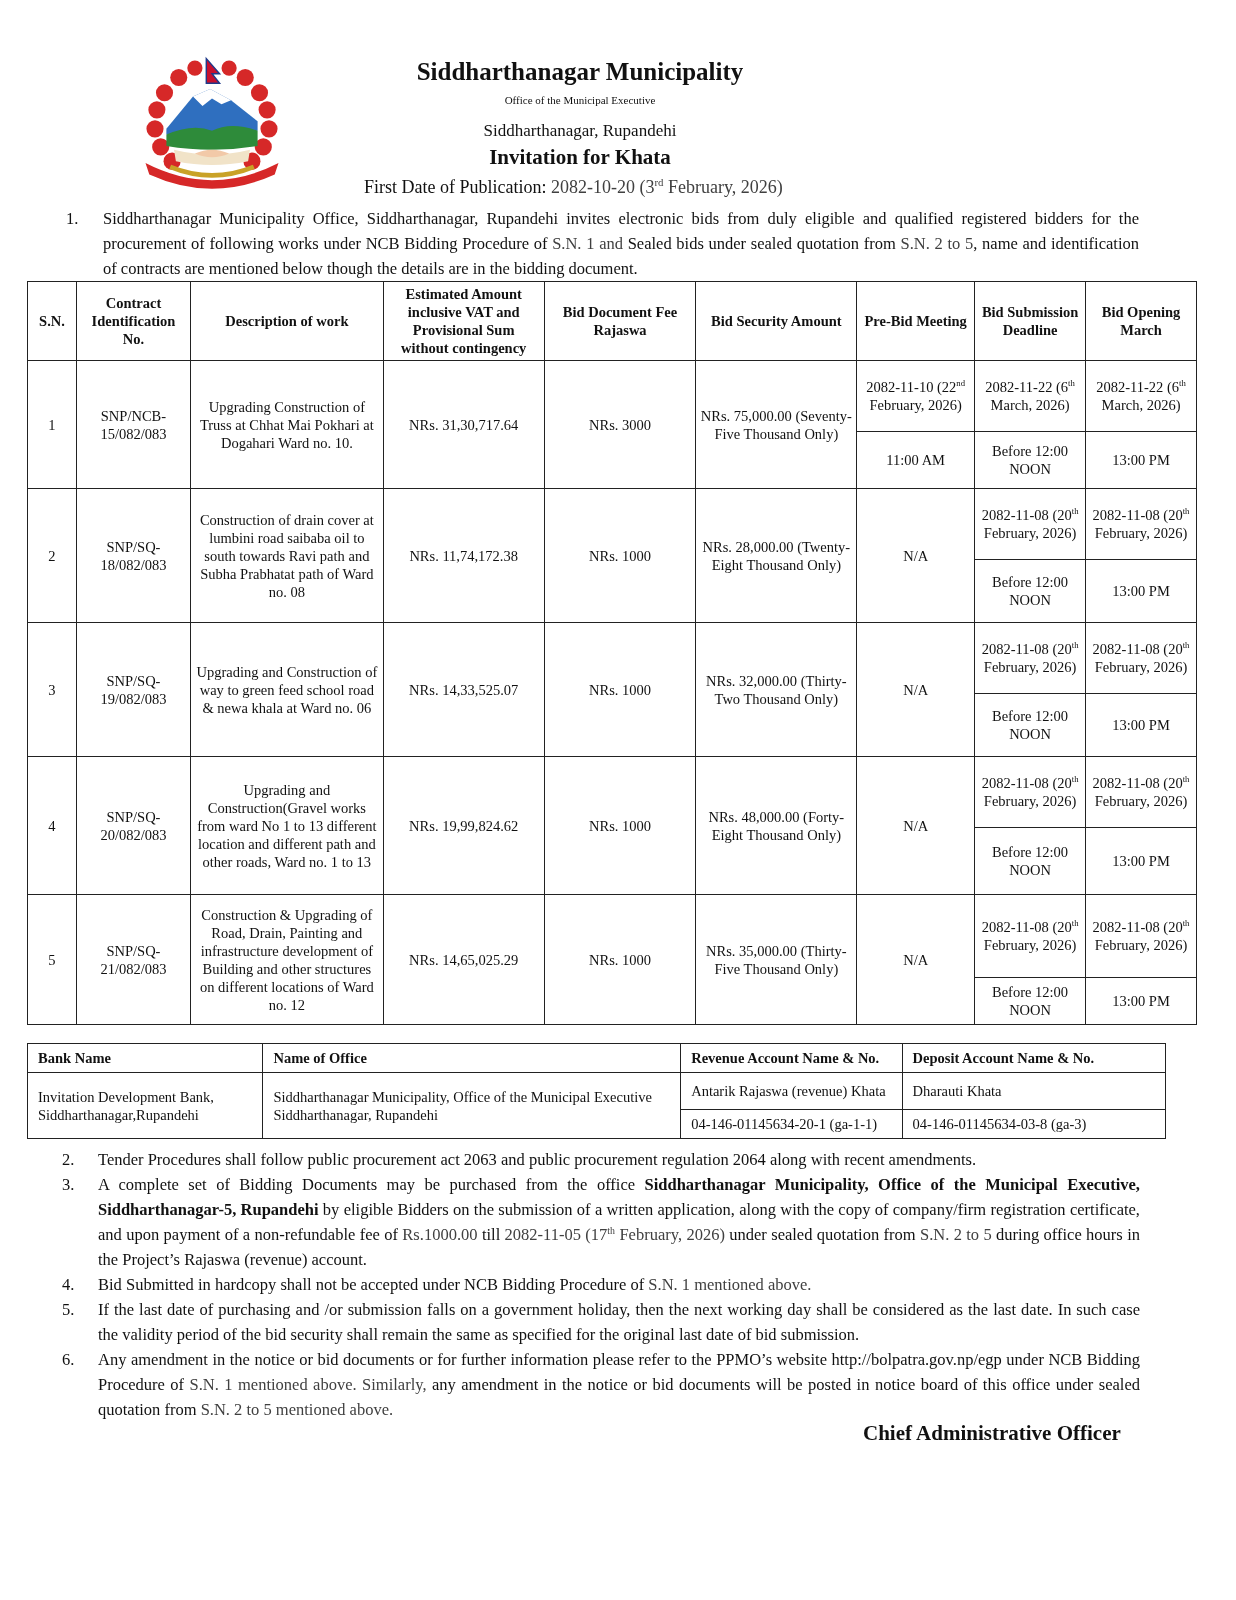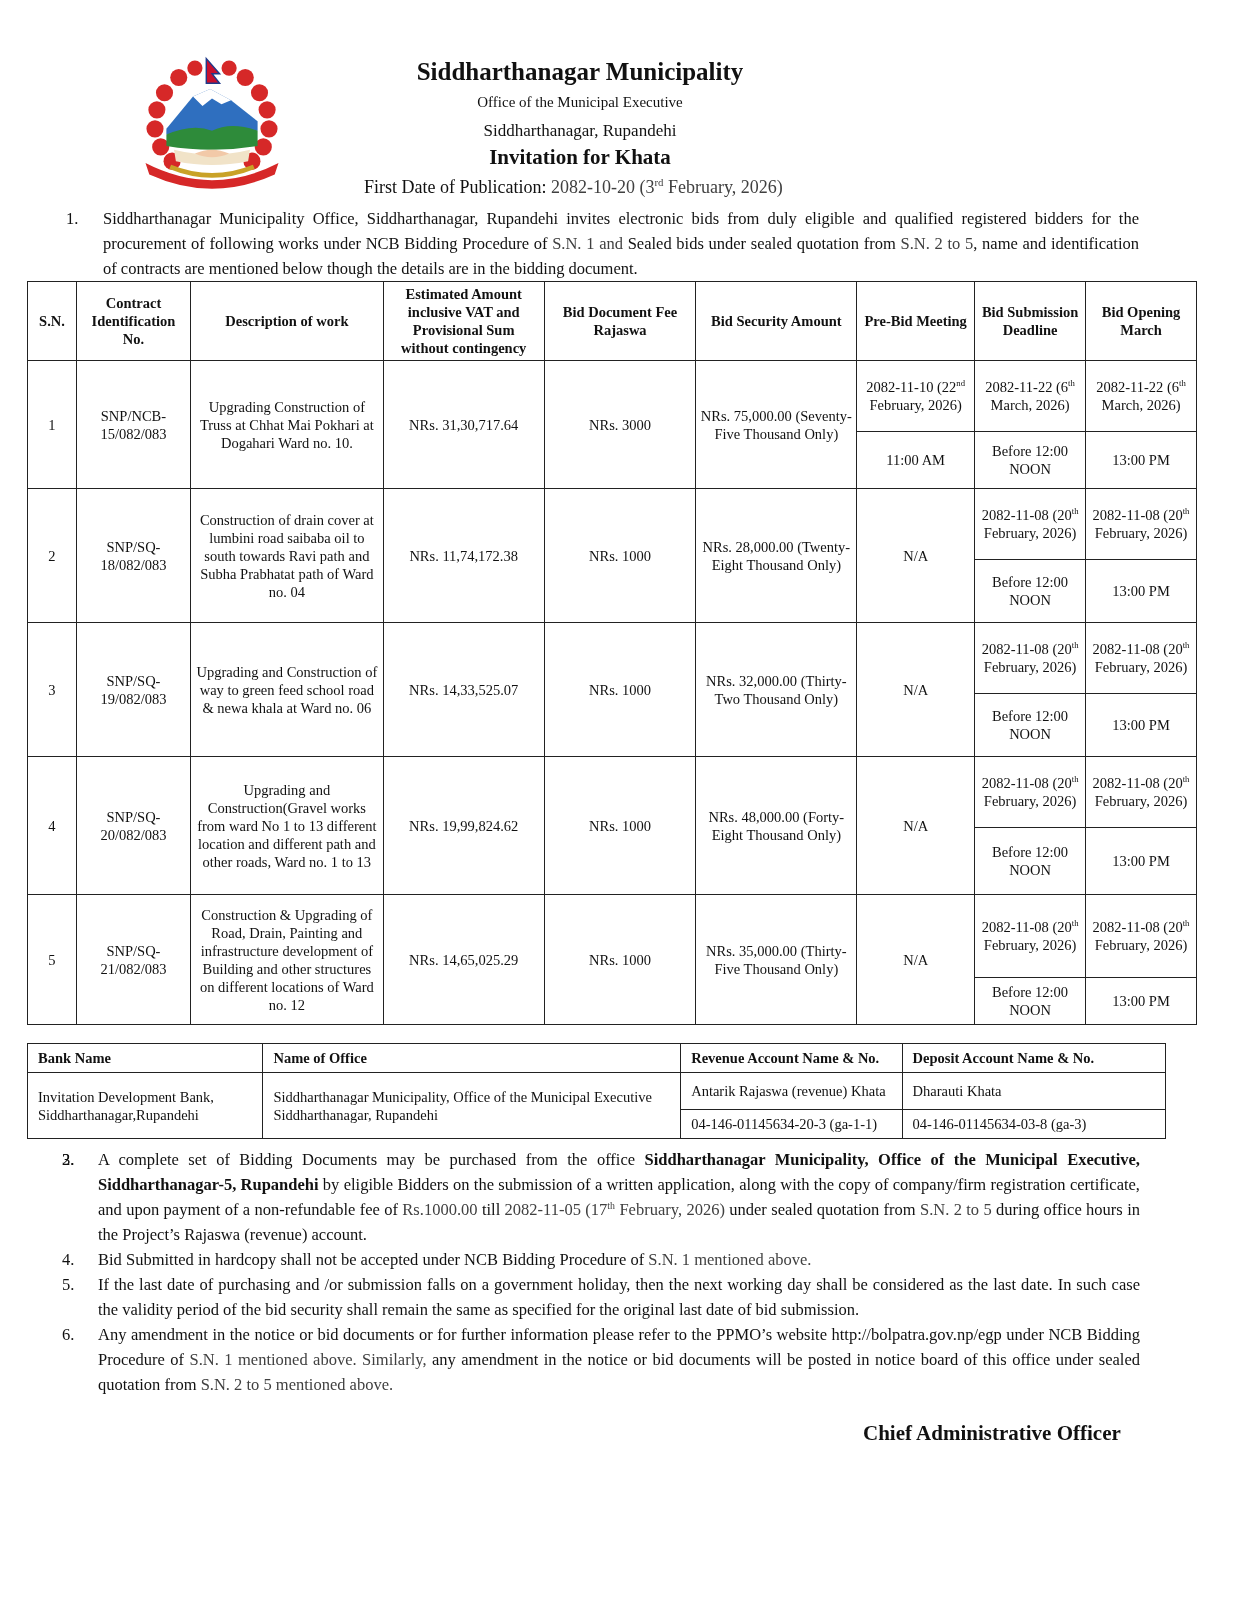--- a/index.html
+++ b/index.html
@@ -5,21 +5,21 @@
   html, body { margin: 0; padding: 0; background: #ffffff; }
   body { width: 1236px; height: 1600px; position: relative; overflow: hidden;
          font-family: "Liberation Serif", "DejaVu Serif", serif; color: #111; }
   .red { color: #404040; }
   .b { font-weight: bold; }
 
   #logo { position: absolute; left: 136px; top: 52px; width: 152px; height: 148px; }
 
   .hdr { position: absolute; left: 340px; width: 480px; text-align: center; }
   #title { top: 58px; font-size: 25px; font-weight: bold; }
-  #office { top: 94px; font-size: 15px; }
+  #office { top: 94px; font-size: 11px; }
   #address { top: 121px; font-size: 17px; }
   #ifb { top: 145px; font-size: 21px; font-weight: bold; }
   #pubdate { position: absolute; left: 364px; top: 177px; font-size: 18px; }
   sup { font-size: 60%; line-height: 0; }
 
   .para { position: absolute; font-size: 16.5px; line-height: 25px; }
   .para .num { position: absolute; left: 0; }
   .para .txt { position: absolute; text-align: justify; }
 
   #p1 { left: 66px; top: 206px; width: 1080px; }
@@ -122,21 +122,21 @@
     </tr>
     <tr>
       <td style="height:56px">11:00 AM</td>
       <td>Before 12:00 NOON</td>
       <td>13:00 PM</td>
     </tr>
 
     <tr>
       <td rowspan="2">2</td>
       <td rowspan="2">SNP/SQ-18/082/083</td>
-      <td rowspan="2">Construction of drain cover at lumbini road saibaba oil to south towards Ravi path and Subha Prabhatat path of Ward no. 04</td>
+      <td rowspan="2">Construction of drain cover at lumbini road saibaba oil to south towards Ravi path and Subha Prabhatat path of Ward no. 08</td>
       <td rowspan="2">NRs. 11,74,172.38</td>
       <td rowspan="2">NRs. 1000</td>
       <td rowspan="2">NRs. 28,000.00 (Twenty-Eight Thousand Only)</td>
       <td rowspan="2">N/A</td>
       <td class="sub"><span>2082-11-08 (20</span><sup>th</sup><span> February, 2026)</span></td>
       <td class="sub"><span>2082-11-08 (20</span><sup>th</sup><span> February, 2026)</span></td>
     </tr>
     <tr>
       <td style="height:62px">Before 12:00 NOON</td>
       <td>13:00 PM</td>
@@ -206,29 +206,30 @@
     <td>Revenue Account Name &amp; No.</td>
     <td>Deposit Account Name &amp; No.</td>
   </tr>
   <tr>
     <td rowspan="2">Invitation Development Bank, Siddharthanagar,Rupandehi</td>
     <td rowspan="2">Siddharthanagar Municipality, Office of the Municipal Executive Siddharthanagar, Rupandehi</td>
     <td style="height:36px">Antarik Rajaswa (revenue) Khata</td>
     <td>Dharauti Khata</td>
   </tr>
   <tr>
-    <td style="height:28px">04-146-01145634-20-3 (ga-1-1)</td>
+    <td style="height:28px">04-146-01145634-20-1 (ga-1-1)</td>
     <td>04-146-01145634-03-8 (ga-3)</td>
   </tr>
 </tbody>
   </table>
 
 <div id="notes">
   <div class="note">
     <span class="num">2.</span>
+    <span>Tender Procedures shall follow public procurement act 2063 and public procurement regulation 2064 along with recent amendments.</span>
   </div>
   <div class="note">
     <span class="num">3.</span>
     <span>A complete set of Bidding Documents may be purchased from the office </span><span class="b">Siddharthanagar Municipality, Office of the Municipal Executive, Siddharthanagar-5, Rupandehi</span><span> by eligible Bidders on the submission of a written application, along with the copy of company/firm registration certificate, and upon payment of a non-refundable fee of </span><span class="red">Rs.1000.00</span><span> till </span><span class="red"><span>2082-11-05 (17</span><sup>th</sup><span> February, 2026)</span></span><span> under sealed quotation from </span><span class="red">S.N. 2 to 5</span><span> during office hours in the Project’s Rajaswa (revenue) account.</span>
   </div>
   <div class="note">
     <span class="num">4.</span>
     <span>Bid Submitted in hardcopy shall not be accepted under NCB Bidding Procedure of </span><span class="red">S.N. 1 mentioned above.</span>
   </div>
   <div class="note">

